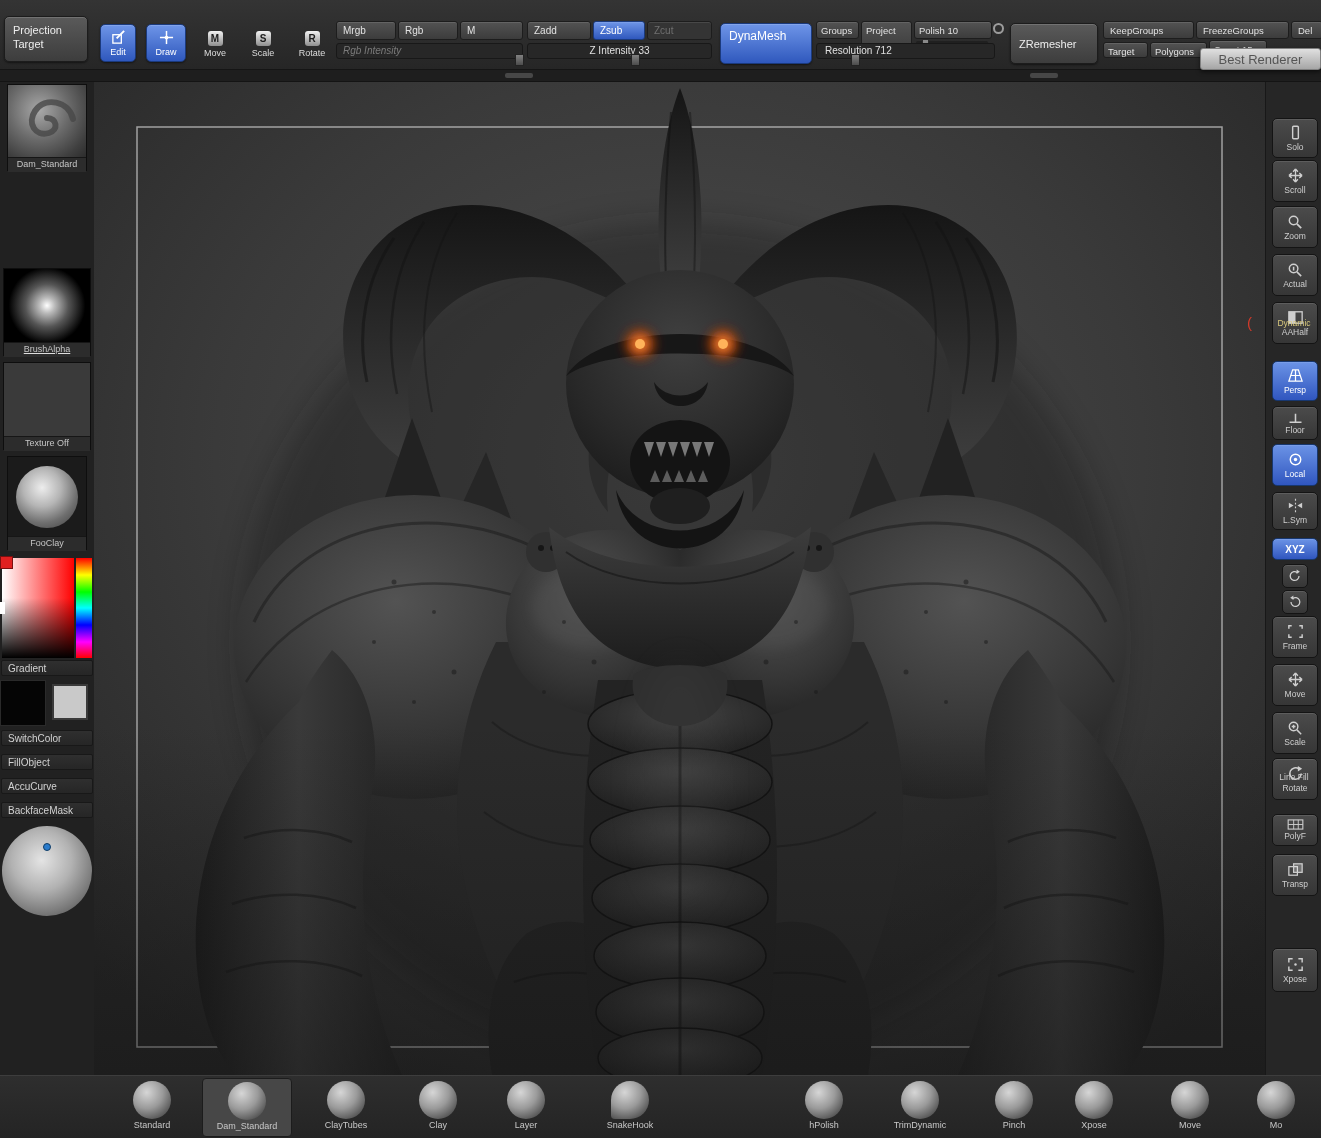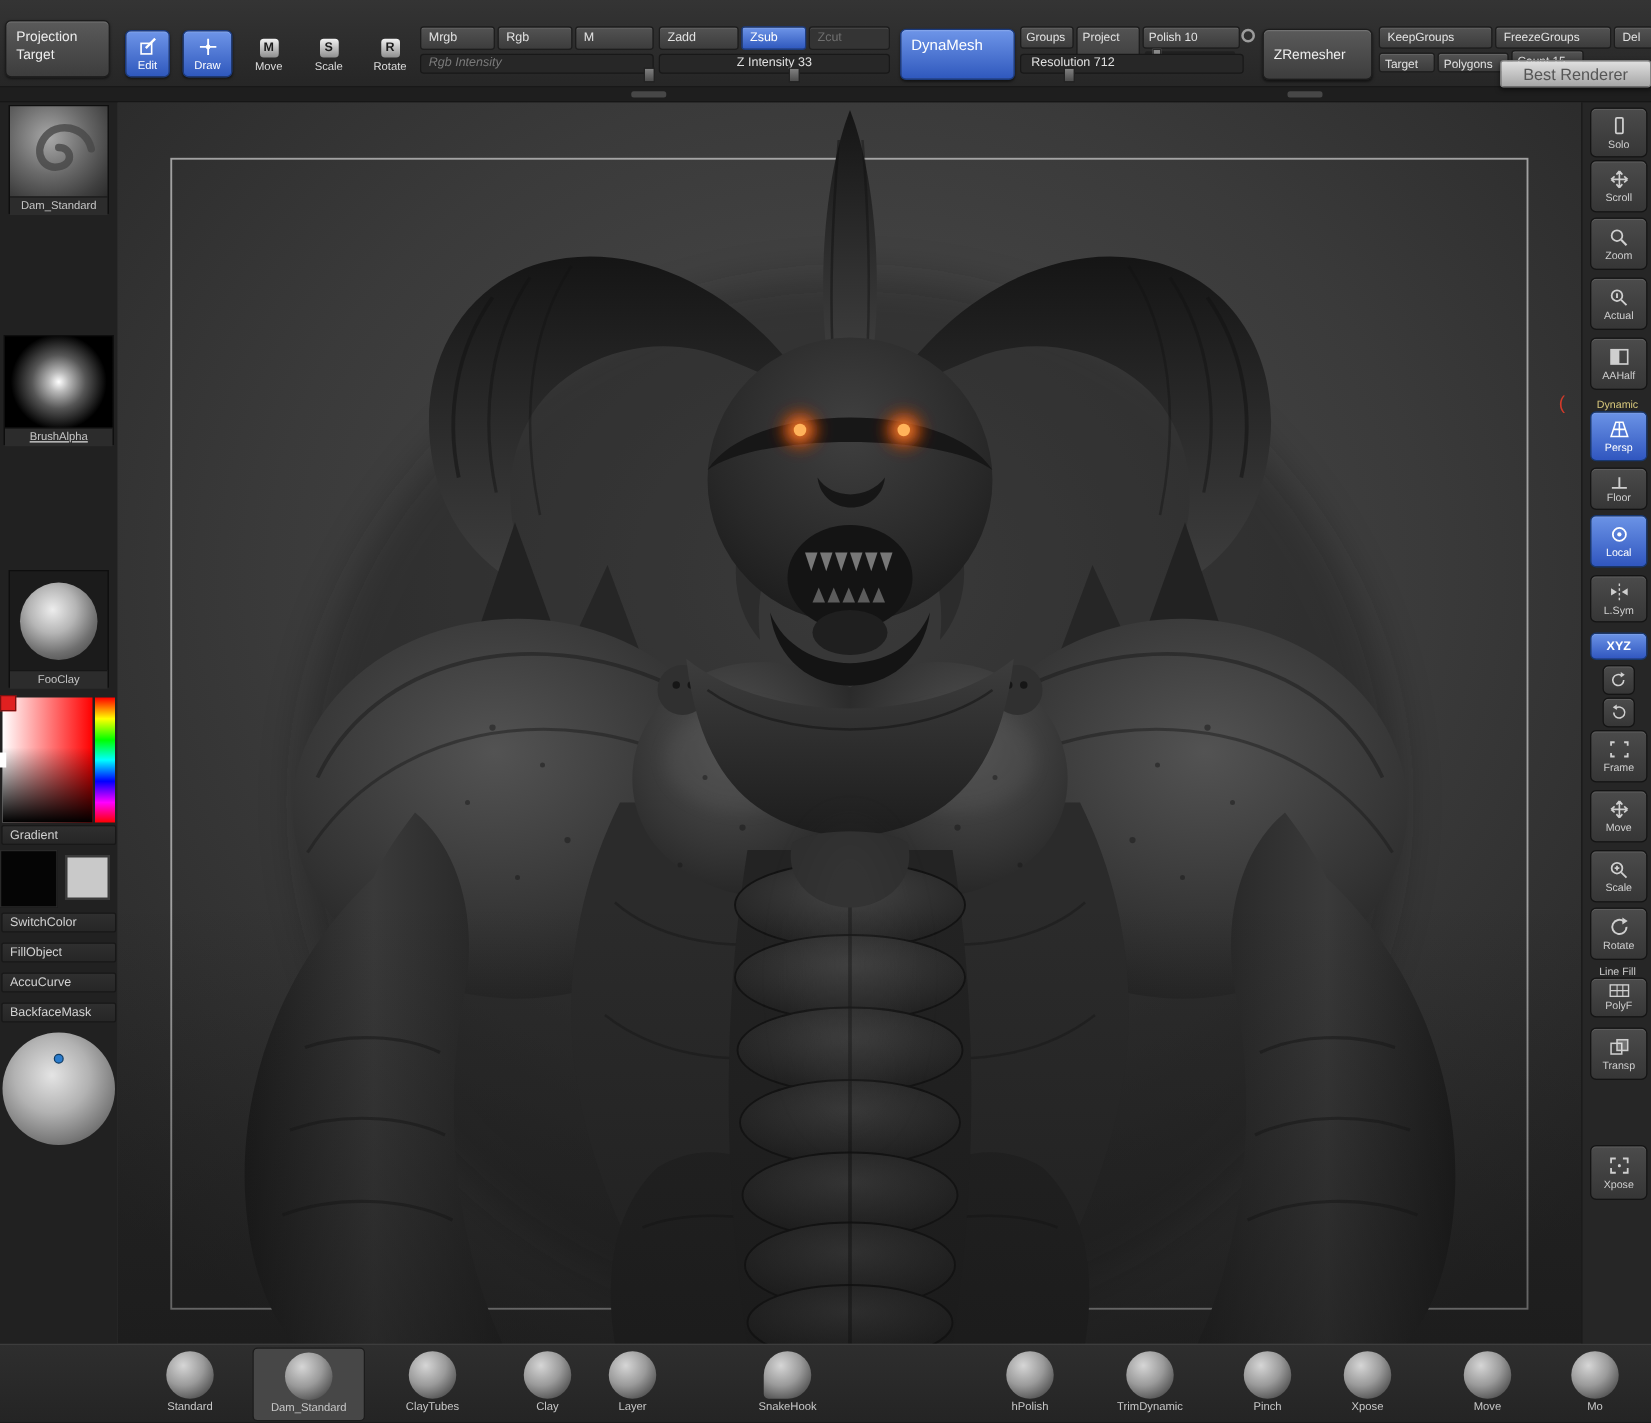--- a/index.html
+++ b/index.html
@@ -39,21 +39,21 @@
   .texoffimg{background:#3a3a3a;}
   .matimg{background:#1b1b1b;display:flex;align-items:center;justify-content:center;}
   .matsphere{width:62px;height:62px;border-radius:50%;background:radial-gradient(circle at 42% 35%,#ededed,#b5b5b5 35%,#6f6f6f 65%,#4a4a4a 88%);}
   .huestrip{background:linear-gradient(#f00,#ff0 17%,#0f0 34%,#0ff 50%,#00f 67%,#f0f 84%,#f00);}
   .satsq{background:linear-gradient(to top,#000,rgba(0,0,0,0) 60%),linear-gradient(to right,#fff,#f00);}
   .prevsphere{width:90px;height:90px;border-radius:50%;background:radial-gradient(circle at 44% 38%,#e4e4e4,#b2b2b2 40%,#7a7a7a 70%,#474747 95%);}
   
   #rightbar{left:1265px;top:82px;width:56px;height:993px;background:#262626;border-left:1px solid #181818;}
   .rbtn{position:absolute;left:6px;width:44px;background:linear-gradient(#4b4b4b,#363636);border:1px solid #141414;border-radius:5px;
         display:flex;flex-direction:column;align-items:center;justify-content:center;gap:1px;color:#cfcfcf;font-size:8.5px;
-        box-shadow:inset 0 1px 0 rgba(255,255,255,.10);}
+        box-shadow:inset 0 1px 0 rgba(255,255,255,.10);margin-top:32px;}
   .rbtn.blue{background:linear-gradient(#6b93e6,#3056bf);color:#fff;border-color:#17376f;}
   .ric{width:19px;height:17px;}
   .rlabel{font-size:8.5px;}
   .rhead{position:absolute;left:0;width:56px;text-align:center;font-size:8.5px;color:#d8c87c;}
   
   #bottombar{left:0;top:1075px;width:1321px;height:63px;background:linear-gradient(#2e2e2e,#242424);border-top:1px solid #3d3d3d;}
   .bbrush{position:absolute;width:72px;text-align:center;}
   .bsphere{width:38px;height:38px;border-radius:50%;margin:3px auto 0;
            background:radial-gradient(circle at 36% 30%,#d6d6d6,#9a9a9a 45%,#575757 78%,#3a3a3a);}
   .bbrush .blabel{font-size:9px;color:#c8c8c8;margin-top:1px;white-space:nowrap;}
@@ -152,20 +152,24 @@
     </div>
     <div class="llabel">Dam_Standard</div>
   </div>
 
 
   <div class="abs lthumb" style="left:3px;top:186px;width:88px;height:88px;text-decoration:underline;">
     <div class="img alphaimg" style="width:86px;height:73px;"></div>
     <div class="llabel">BrushAlpha</div>
   </div>
 
+  <div class="abs lthumb" style="left:3px;top:280px;width:88px;height:88px;">
+    <div class="img texoffimg" style="width:86px;height:73px;"></div>
+    <div class="llabel">Texture  Off</div>
+  </div>
 
   <div class="abs lthumb" style="left:7px;top:374px;width:80px;height:94px;">
     <div class="img matimg" style="width:78px;height:79px;">
           <div class="matsphere"></div>
         </div>
     <div class="llabel">FooClay</div>
   </div>
 
   <div class="abs" style="left:0;top:474px;width:94px;height:104px;">
     <div class="abs satsq" style="left:2px;top:2px;width:72px;height:100px;"></div>
@@ -488,21 +492,21 @@
     <div class="blabel">Dam_Standard</div>
   </div>
   <div class="bbrush" style="left:310px;top:2px;">
     <div class="bsphere"></div>
     <div class="blabel">ClayTubes</div>
   </div>
   <div class="bbrush" style="left:402px;top:2px;">
     <div class="bsphere"></div>
     <div class="blabel">Clay</div>
   </div>
-  <div class="bbrush" style="left:470px;top:2px;">
+  <div class="bbrush" style="left:490px;top:2px;">
     <div class="bsphere"></div>
     <div class="blabel">Layer</div>
   </div>
   <div class="bbrush" style="left:594px;top:2px;">
     <div class="bsphere" style="border-radius:50% 50% 50% 10%;"></div>
     <div class="blabel">SnakeHook</div>
   </div>
   <div class="bbrush" style="left:788px;top:2px;">
     <div class="bsphere"></div>
     <div class="blabel">hPolish</div>

